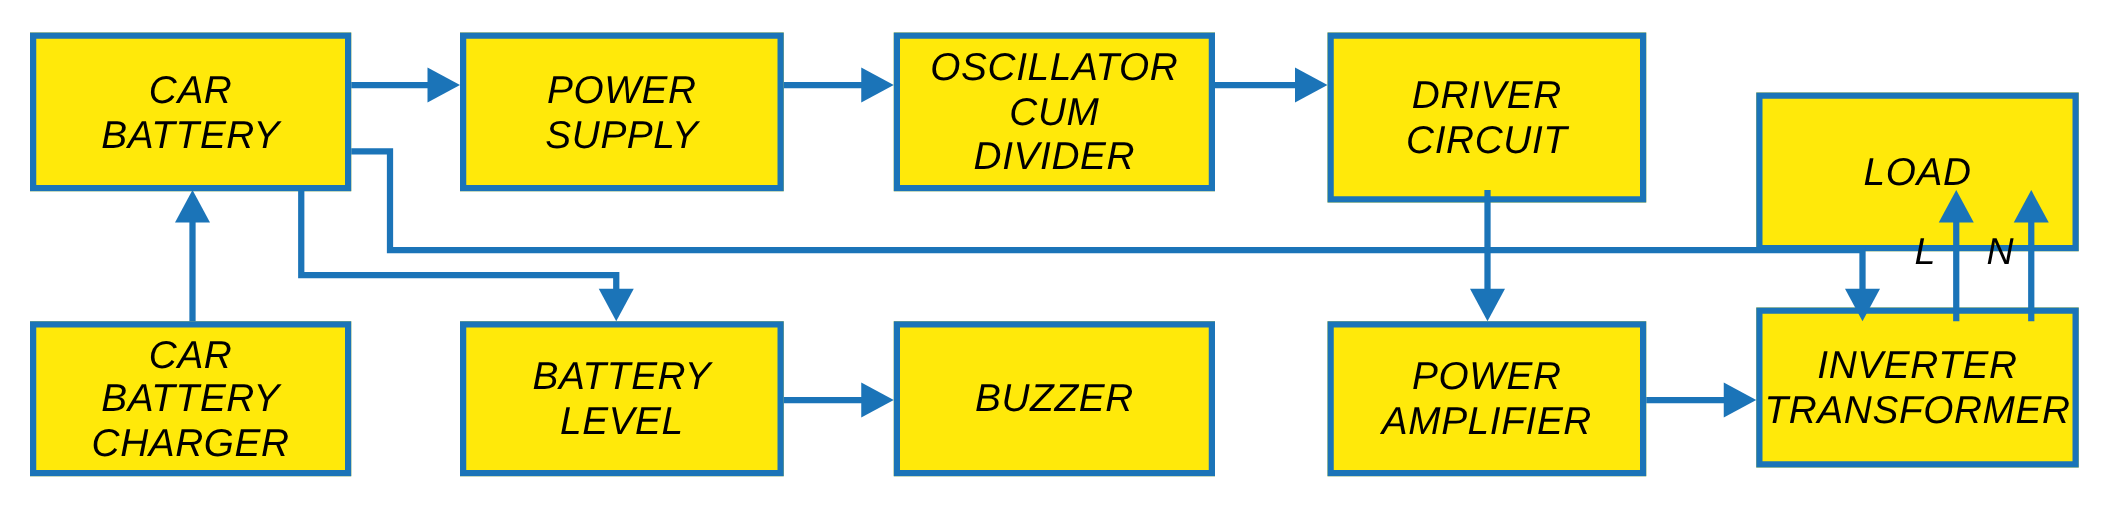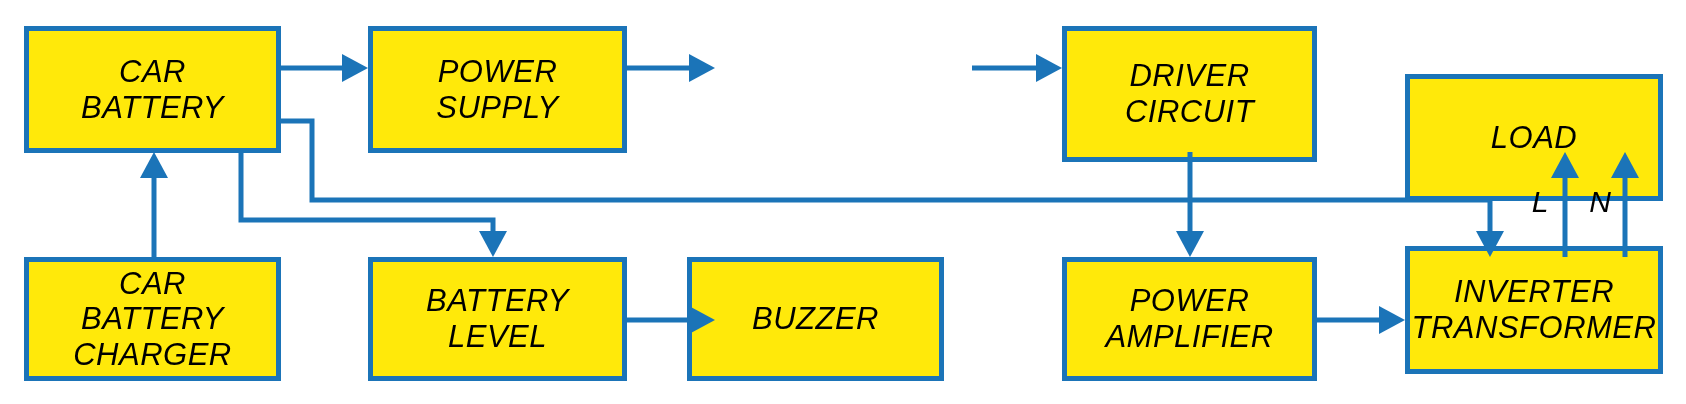--- a/index.html
+++ b/index.html
@@ -66,38 +66,43 @@
 <div id="diagram">
 
   <div class="block" style="left:24px;  top:26px; width:257px; height:127px;">
     <span class="block-label">CAR
 BATTERY</span>
   </div>
   <div class="block" style="left:368px; top:26px; width:259px; height:127px;">
     <span class="block-label">POWER
 SUPPLY</span>
   </div>
+  <div class="block" style="left:715px; top:26px; width:257px; height:127px;">
+    <span class="block-label">OSCILLATOR
+CUM
+DIVIDER</span>
+  </div>
   <div class="block" style="left:1062px; top:26px; width:255px; height:136px;">
     <span class="block-label">DRIVER
 CIRCUIT</span>
   </div>
   <div class="block" style="left:1405px; top:26px; width:258px; height:127px;margin-top:48px;">
     <span class="block-label">LOAD</span>
   </div>
 
   <div class="block" style="left:24px;  top:257px; width:257px; height:124px;">
     <span class="block-label">CAR
 BATTERY
 CHARGER</span>
   </div>
   <div class="block" style="left:368px; top:257px; width:259px; height:124px;">
     <span class="block-label">BATTERY
 LEVEL</span>
   </div>
-  <div class="block" style="left:687px; top:257px; width:257px; height:124px;">
+  <div class="block" style="left:715px; top:257px; width:257px; height:124px;">
     <span class="block-label">BUZZER</span>
   </div>
   <div class="block" style="left:1062px; top:257px; width:255px; height:124px;">
     <span class="block-label">POWER
 AMPLIFIER</span>
   </div>
   <div class="block" style="left:1405px; top:246px; width:258px; height:128px;">
     <span class="block-label">INVERTER
 TRANSFORMER</span>
   </div>

